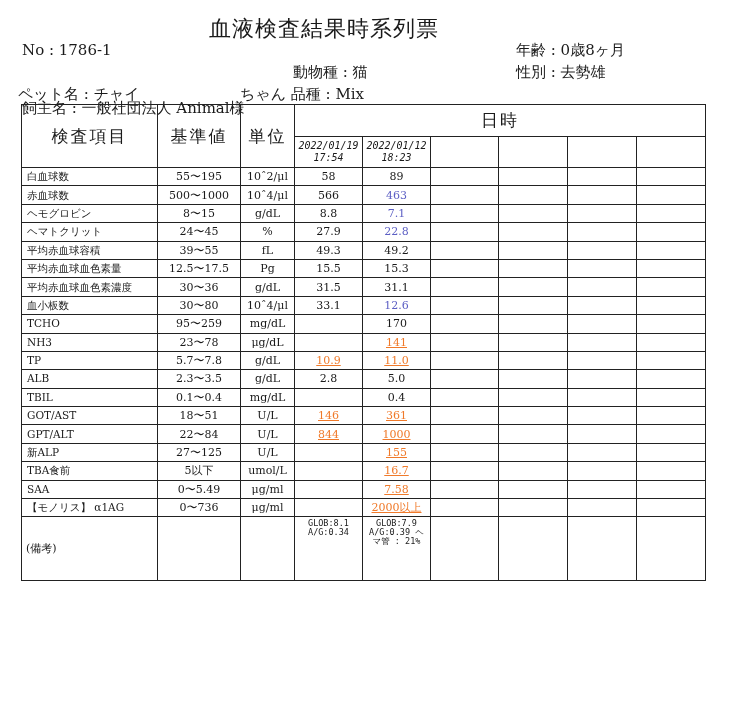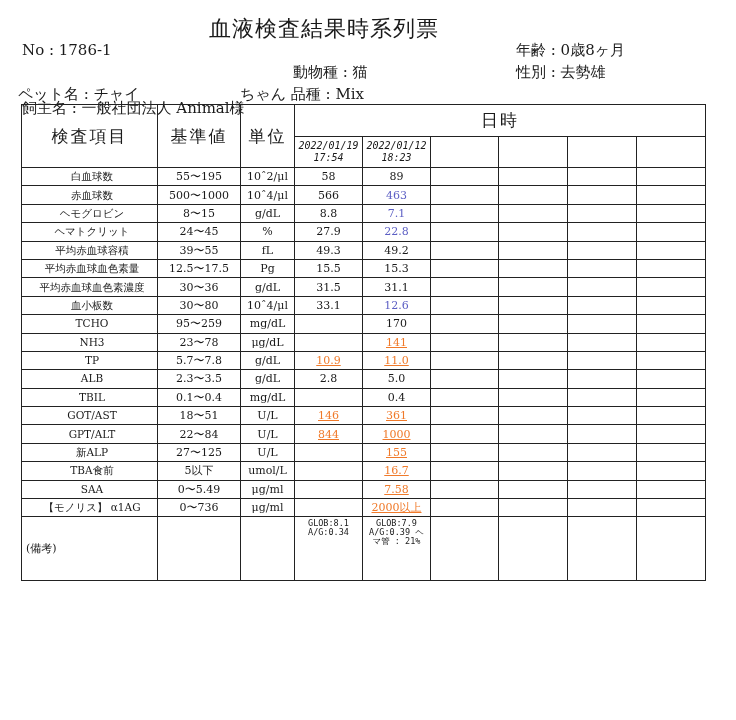--- a/index.html
+++ b/index.html
@@ -13,21 +13,21 @@
   #pet { left:18px; top:85px; }
   #species { left:293px; top:63px; }
   #breed-suffix { left:240px; top:85px;text-align:center; }
   #age { left:516px; top:41px; }
   #sex { left:516px; top:63px; }
 
   table.grid { position:absolute; left:21px; top:104px; border-collapse:collapse;
                table-layout:fixed; font-size:11px; }
   table.grid td { border:1.3px solid #222; padding:0; height:17.4px; line-height:17px;
                   text-align:center; white-space:nowrap; overflow:hidden; }
-  table.grid td.name { text-align:center; padding-left:5px; font-size:10.5px; }
+  table.grid td.name { text-align:left; padding-left:5px; font-size:10.5px; }
   .hdr-cell { font-size:17px; letter-spacing:2px; }
   .date-cell { font-family:"DejaVu Sans Mono","Liberation Mono",monospace; font-size:10px;
                line-height:12px !important; vertical-align:top; padding-top:3px !important;font-style:italic; }
   .blue { color:#5c5fc4; }
   .orange { color:#f07a2a;text-decoration:underline; }
   .remark-cell { vertical-align:top; text-align:left; padding:2px !important;
                  font-family:"DejaVu Sans Mono","Liberation Mono",monospace; font-size:8.5px;
                  line-height:9px !important; white-space:normal !important; }
   .remark-label { text-align:left !important; padding-left:4px !important; font-size:11px;margin-left:28px; }
 </style>

